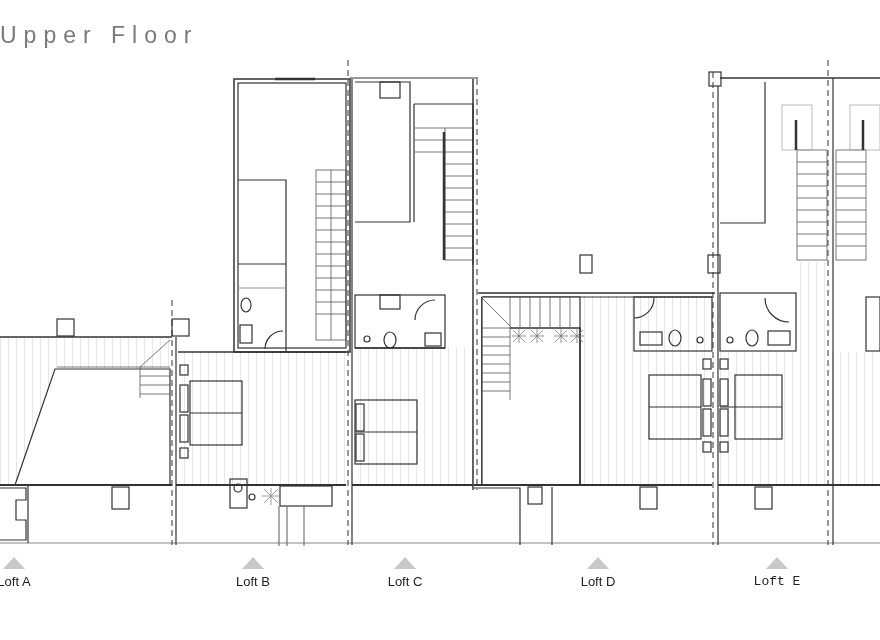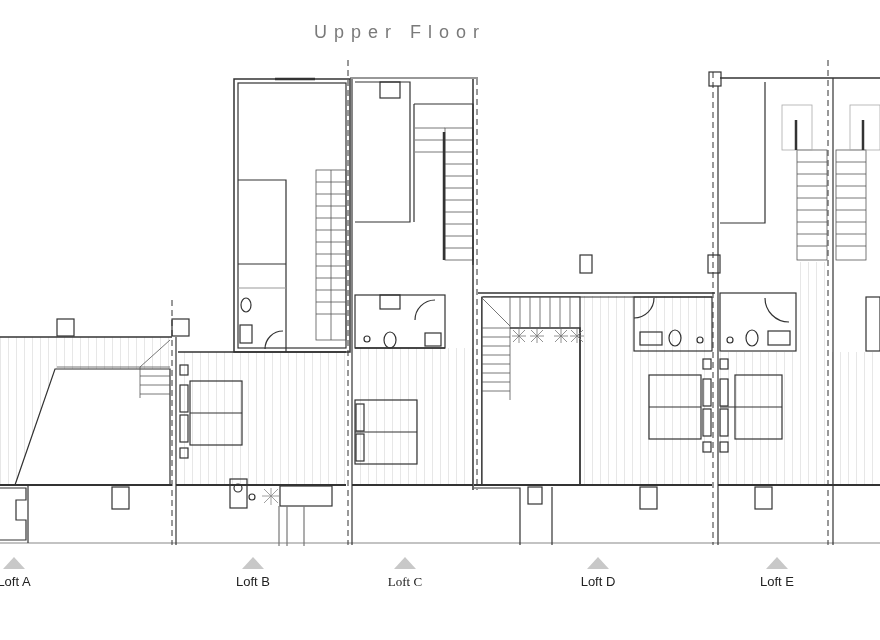--- a/index.html
+++ b/index.html
@@ -1,17 +1,17 @@
 <!DOCTYPE html>
 <html><head>
 <meta charset="utf-8">
 <style>
   html,body{margin:0;padding:0;background:#ffffff;}
   body{width:880px;height:640px;position:relative;overflow:hidden;font-family:"Liberation Sans",sans-serif;}
-  #title{position:absolute;left:0;width:800px;top:22px;text-align:center;font-size:18px;letter-spacing:7px;color:#7a7a7a;font-family:"Liberation Sans",sans-serif;}
+  #title{position:absolute;left:0;width:800px;top:22px;font-size:23px;letter-spacing:7px;color:#7a7a7a;font-family:"Liberation Sans",sans-serif;}
   svg{position:absolute;left:0;top:0;}
   .label{position:absolute;top:574px;font-size:13px;color:#222;font-family:"Liberation Sans",sans-serif;transform:translateX(-50%);white-space:nowrap;}
   .marker{position:absolute;top:557px;width:0;height:0;border-left:11px solid transparent;border-right:11px solid transparent;border-bottom:12px solid #c8c8c8;transform:translateX(-50%);}
 </style>
 </head>
 <body>
 
 <div id="title">Upper Floor</div>
 
 <svg width="880" height="640" viewBox="0 0 880 640">
@@ -243,17 +243,17 @@
   </g>
 </svg>
 
 <div id="markers"></div>
 
 <div class="marker" style="left:14px;"></div>
 <div class="label" style="left:14px;">Loft A</div>
 <div class="marker" style="left:253px;"></div>
 <div class="label" style="left:253px;text-align:right;">Loft B</div>
 <div class="marker" style="left:405px;"></div>
-<div class="label" style="left:405px;font-family:Liberation Serif, serif;">Loft C</div>
+<div class="label" style="left:405px;">Loft C</div>
 <div class="marker" style="left:598px;"></div>
 <div class="label" style="left:598px;text-align:center;">Loft D</div>
 <div class="marker" style="left:777px;"></div>
-<div class="label" style="left:777px;">Loft E</div>
+<div class="label" style="left:777px;font-family:Liberation Mono, monospace;">Loft E</div>
 
 </body></html>

